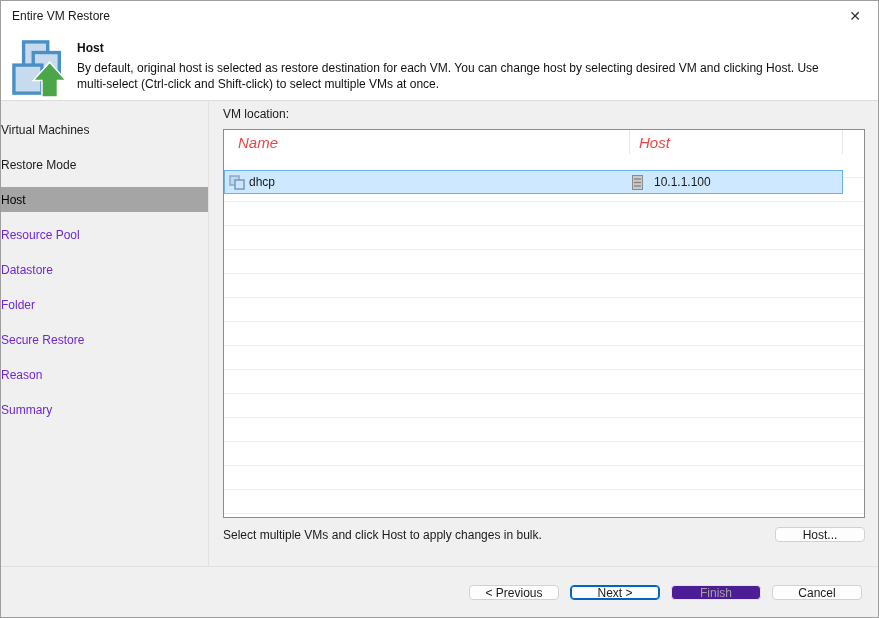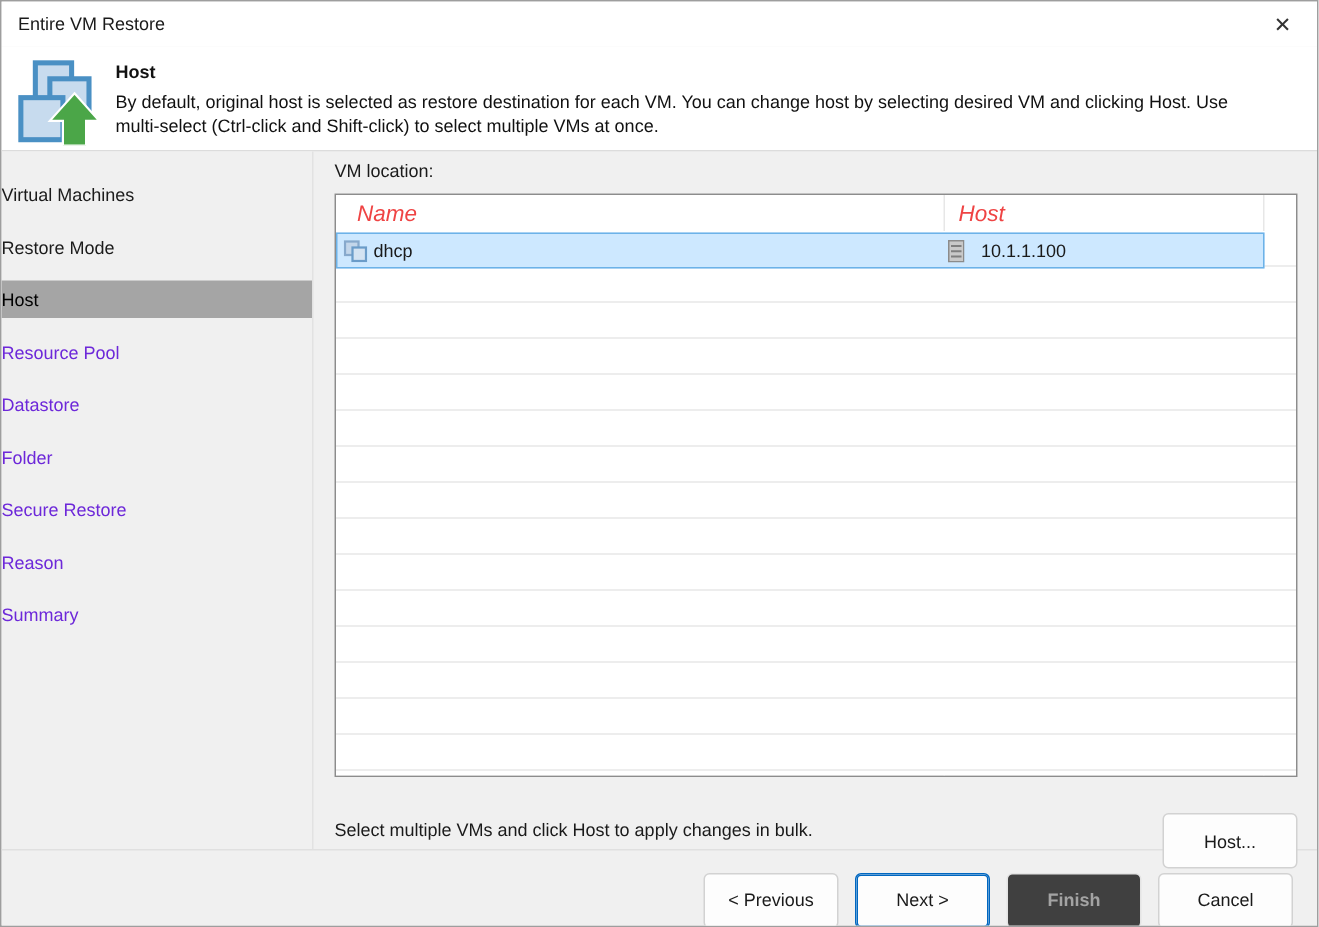--- a/index.html
+++ b/index.html
@@ -58,42 +58,41 @@
   .vline.v2{ left:618px; }
   .thead{ height:24px; display:flex; align-items:center; position:relative; }
   .th{ font-size:15px; color:#ef4444; height:100%; display:flex; align-items:center;font-style:italic; }
   .th-name{ width:405px; padding-left:14px; }
   .th-host{ width:213px; padding-left:10px; }
   .rows{
     position:absolute; top:24px; left:0; right:0; bottom:0;
     background:repeating-linear-gradient(to bottom,#ffffff 0 23px,#ededed 23px 24px);
   }
   .row-selected{
-    position:absolute; top:1px; left:0; width:619px; height:24px;
+    position:absolute; top:16px; left:0; width:619px; height:24px;
     background:#cde8ff; border:1px solid #6cb2e8; display:flex; align-items:center;
     cursor:default;
   }
   .cell{ display:flex; align-items:center; font-size:12px; color:#1a1a1a; height:100%; }
   .cell-name{ width:404px; padding-left:4px; gap:4px; }
   .cell-host{ padding-left:3px; gap:11px; }
 
   
   .below-table{ display:flex; align-items:center; justify-content:space-between; margin-top:9px; }
   .hint{ font-size:12px; color:#1a1a1a; }
 
   
   .btn{
-    width:90px; height:37px; background:#fdfdfd; border:1px solid #d2d2d2;
+    width:90px; height:15px; background:#fdfdfd; border:1px solid #d2d2d2;
     border-radius:4px; font-size:12px; color:#1a1a1a; cursor:default;
     display:inline-flex; align-items:center; justify-content:center;
     font-family:"Liberation Sans","DejaVu Sans",sans-serif;
-    margin-top:15px;
   }
   .btn.default{ border:1px solid #0067c0; box-shadow:inset 0 0 0 1px #0067c0; }
-  .btn.disabled{ color:#a3a3a3; background:#404040; border-color:#e4e4e4;font-weight:bold; }
+  .btn.disabled{ color:#a3a3a3; background:#4c1d95; border-color:#e4e4e4; }
 
   
   .footer{
     height:52px; border-top:1px solid #e0e0e0; background:#f0f0f0;
     display:flex; align-items:center; justify-content:flex-end; padding-right:16px;
   }
   .footer .btn{ margin-left:11px; }
 </style>
 </head>
 <body>

